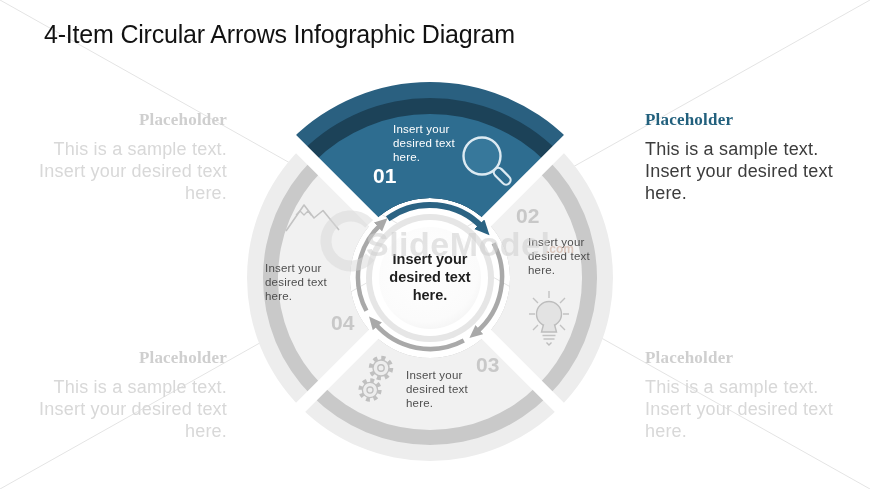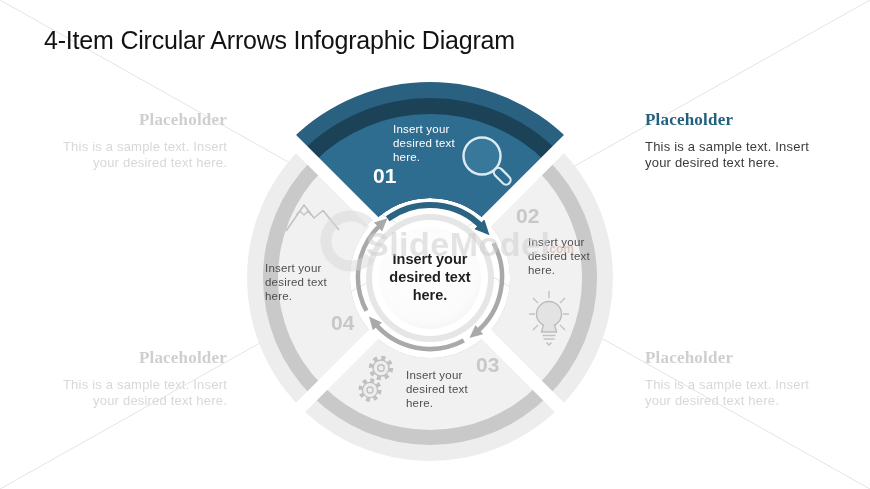--- a/index.html
+++ b/index.html
@@ -1,26 +1,26 @@
 <!DOCTYPE html>
 <html><head>
 <meta charset="utf-8">
 <style>
   html,body{margin:0;padding:0;background:#ffffff;}
   .slide{
     position:relative;width:870px;height:489px;overflow:hidden;background:#ffffff;
     font-family:"Liberation Sans", sans-serif;
   }
   .slide-title{
-    position:absolute;left:44px;top:26px;font-size:25px;font-weight:400;color:#121212;
+    position:absolute;left:44px;top:20px;font-size:25px;font-weight:400;color:#121212;
     letter-spacing:-0.2px;white-space:nowrap;
   }
   .ph{position:absolute;width:190px;}
   .ph h3{margin:0 0 9px 0;font-size:17px;font-weight:bold;letter-spacing:0.2px;font-family:Liberation Serif, serif;}
-  .ph p{margin:0;font-size:13px;line-height:1.22;letter-spacing:0.2px;}
+  .ph p{margin:0;font-size:18px;line-height:1.22;letter-spacing:0.2px;}
   .ph-tl{left:37px;top:110px;text-align:right;}
   .ph-bl{left:37px;top:348px;text-align:right;}
   .ph-tr{left:645px;top:110px;text-align:left;}
   .ph-br{left:645px;top:348px;text-align:left;}
   .muted-h{color:#CFCFCF;}
   .muted-p{color:#D8D8D8;}
   .accent-h{color:#22607D;}
   .dark-p{color:#3C3C3C;}
   svg{position:absolute;left:0;top:0;}
   .seg-label{font-size:11.5px;letter-spacing:0.2px;fill:#4E4E4E;}

